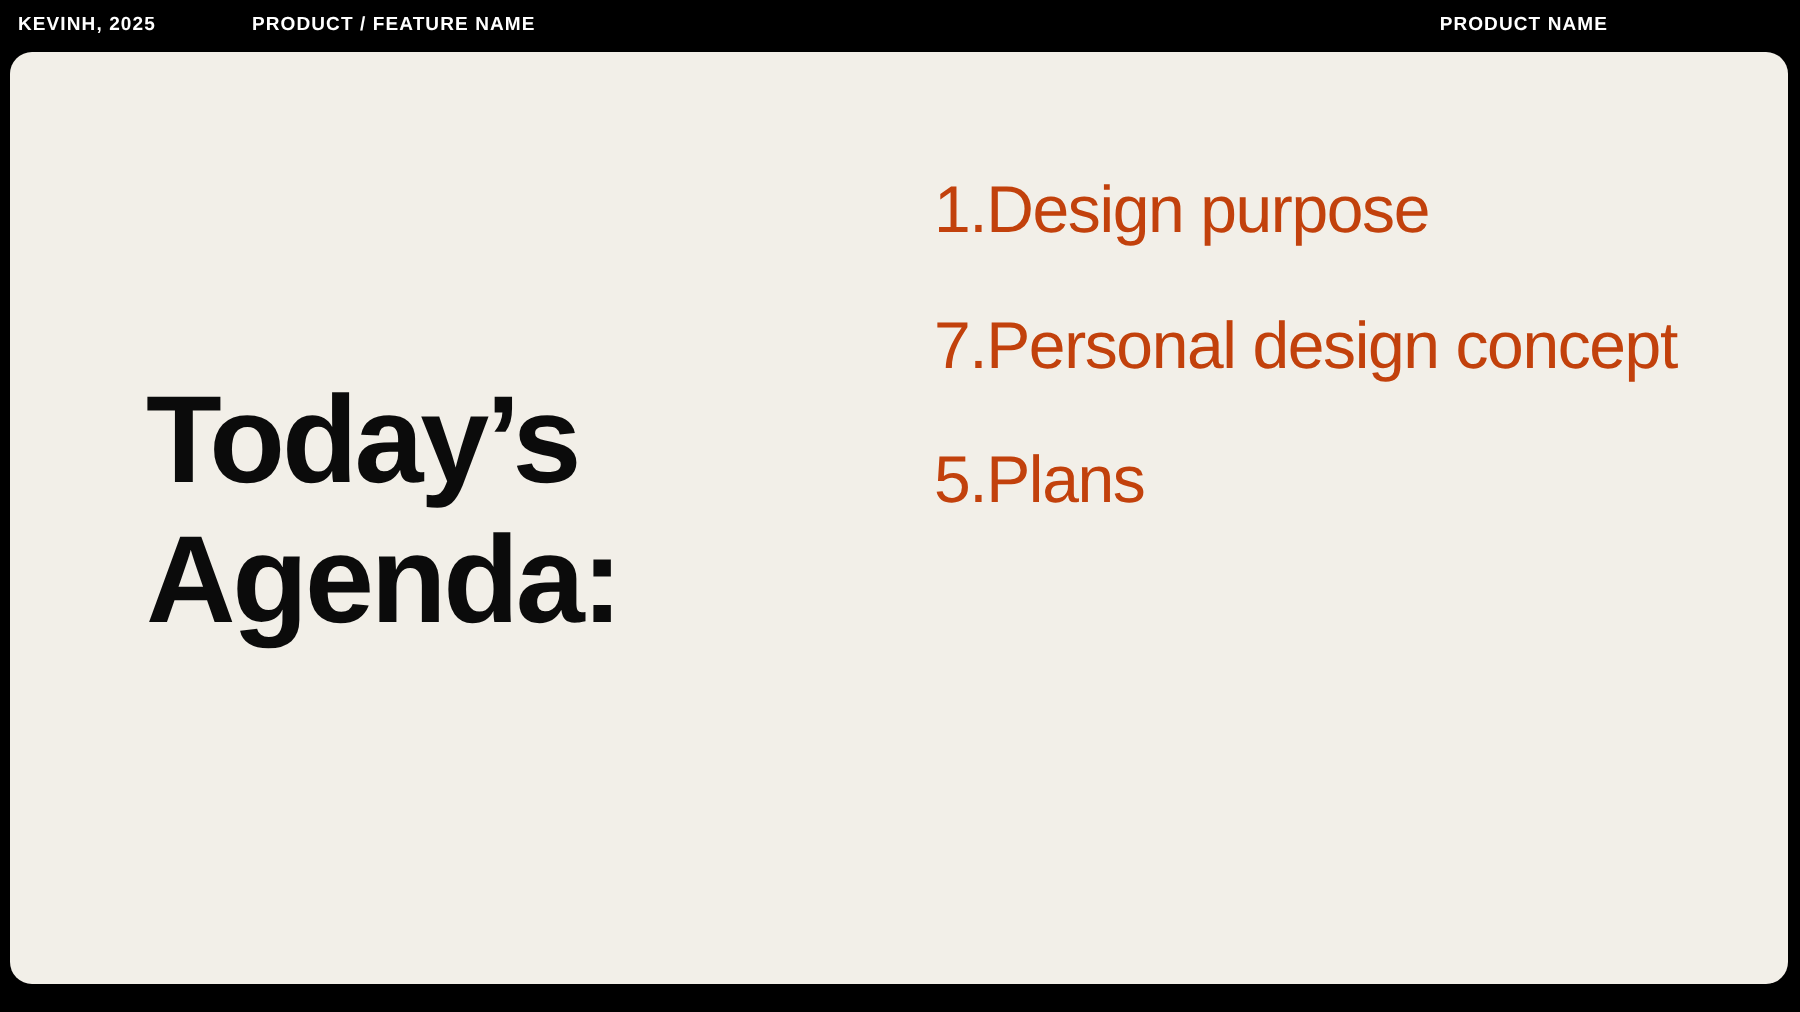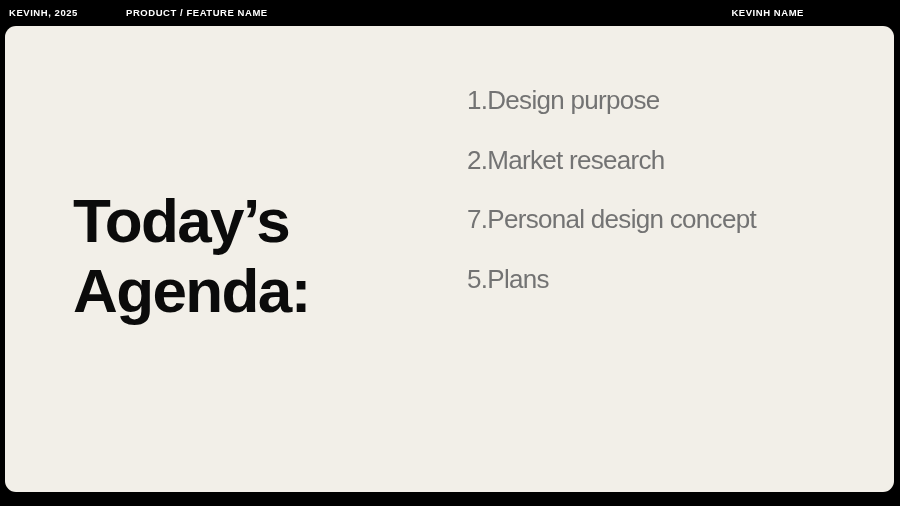--- a/index.html
+++ b/index.html
@@ -81,47 +81,46 @@
     top: 60px;
     width: 390px;
     margin: 0;
     padding: 0;
     list-style: none;
   }
   .agenda-item {
     margin: 0 0 30px 0;
     padding: 0;
     font-family: "Liberation Sans", sans-serif;
-    font-size: 26px;
+    font-size: 33px;
     font-weight: normal;
     line-height: 1.14;
     letter-spacing: -0.7px;
-    color: #737373;
+    color: #c2410c;
   }
   .agenda-item:last-child {
     margin-bottom: 15px;
   }
 </style>
 </head>
 <body>
 
 <div id="slide">
 
   <div id="topbar">
     <div class="topbar-text" id="tb-author">KEVINH, 2025</div>
     <div class="topbar-text" id="tb-product">PRODUCT / FEATURE NAME</div>
-    <div class="topbar-text" id="tb-company">KEVINH NAME</div>
+    <div class="topbar-text" id="tb-company">PRODUCT NAME</div>
   </div>
 
   <div id="card">
 
     <h1 id="headline">Today’s
 Agenda:</h1>
 
     <ol id="agenda-list">
       <li class="agenda-item">1.Design purpose</li>
-      <li class="agenda-item">2.Market research</li>
       <li class="agenda-item">7.Personal design concept</li>
       <li class="agenda-item">5.Plans</li>
     </ol>
 
   </div>
 </div>
 
 </body></html>

